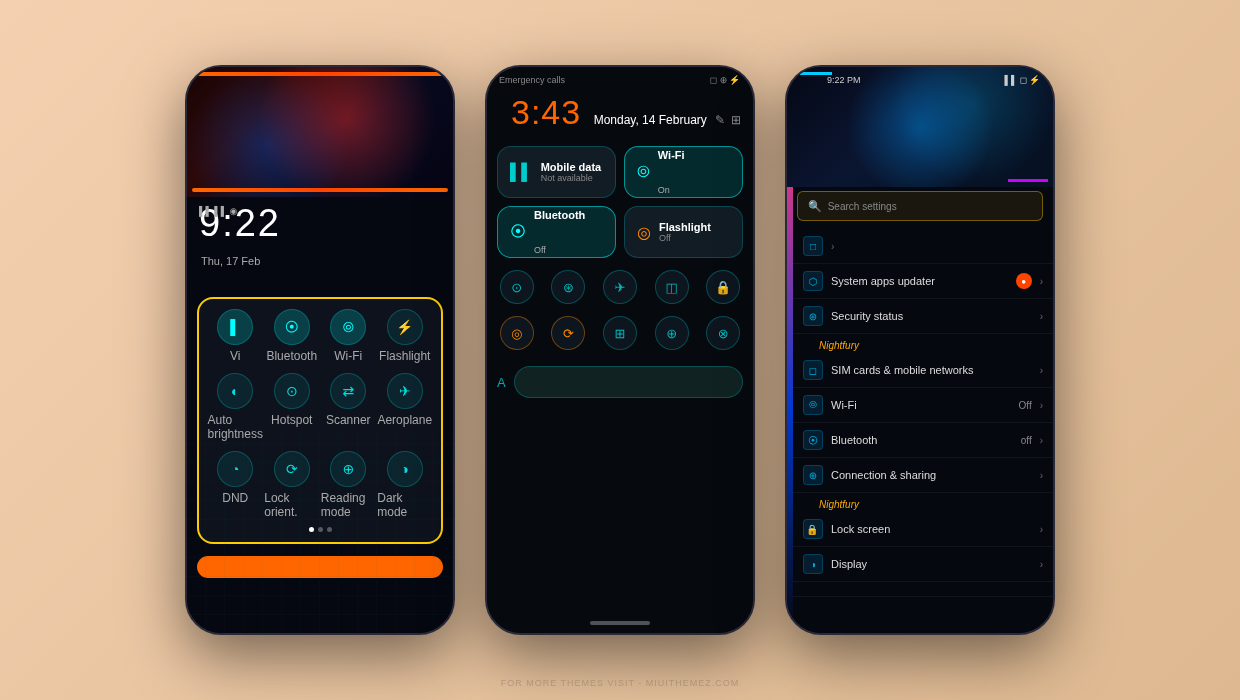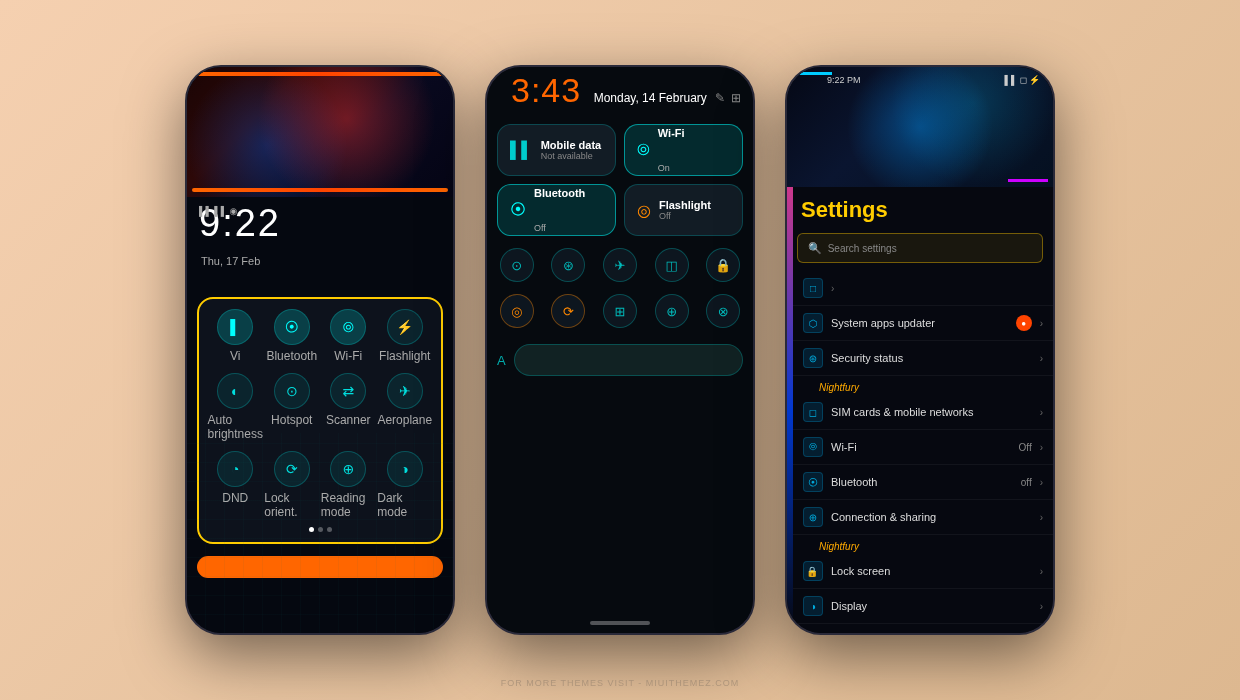--- a/index.html
+++ b/index.html
@@ -550,20 +550,24 @@
       </div>
       <div class="brightness-bar"></div>
       <div class="circuit-overlay"></div>
     </div>
   </div>
 </div>
 
 <div class="phone">
   <div class="phone-screen">
     <div class="phone2-bg">
+      <div class="p2-status">
+        <span style="color:#888;font-size:9px;">Emergency calls</span>
+        <span style="color:#888;font-size:9px;">◻ ⊕ ⚡</span>
+      </div>
       <div style="display:flex;align-items:baseline;padding: 4px 12px; justify-content:space-between;">
         <div>
           <span class="p2-time">3:43</span>
           <span class="p2-date">Monday, 14 February</span>
         </div>
         <div style="display:flex;gap:6px;color:#888;font-size:12px;">
           <span>✎</span>
           <span>⊞</span>
         </div>
       </div>
@@ -631,21 +635,20 @@
       <div class="p3-hero">
         <div class="p3-corner-deco"></div>
         <div class="p3-status">
           <span>9:22 PM</span>
           <span>▌▌ ◻ ⚡</span>
         </div>
       </div>
 
       <div class="p3-side-deco-left"></div>
 
-      <div class="p3-settings-title">Settings</div>
 
       <div class="p3-search-box">
         <span style="color:#888;font-size:11px;">🔍</span>
         <span style="font-size:10px;color:#888;">Search settings</span>
       </div>
 
       <div class="p3-settings-list">
 
         <div class="p3-item">
           <div class="p3-item-icon">□</div>

